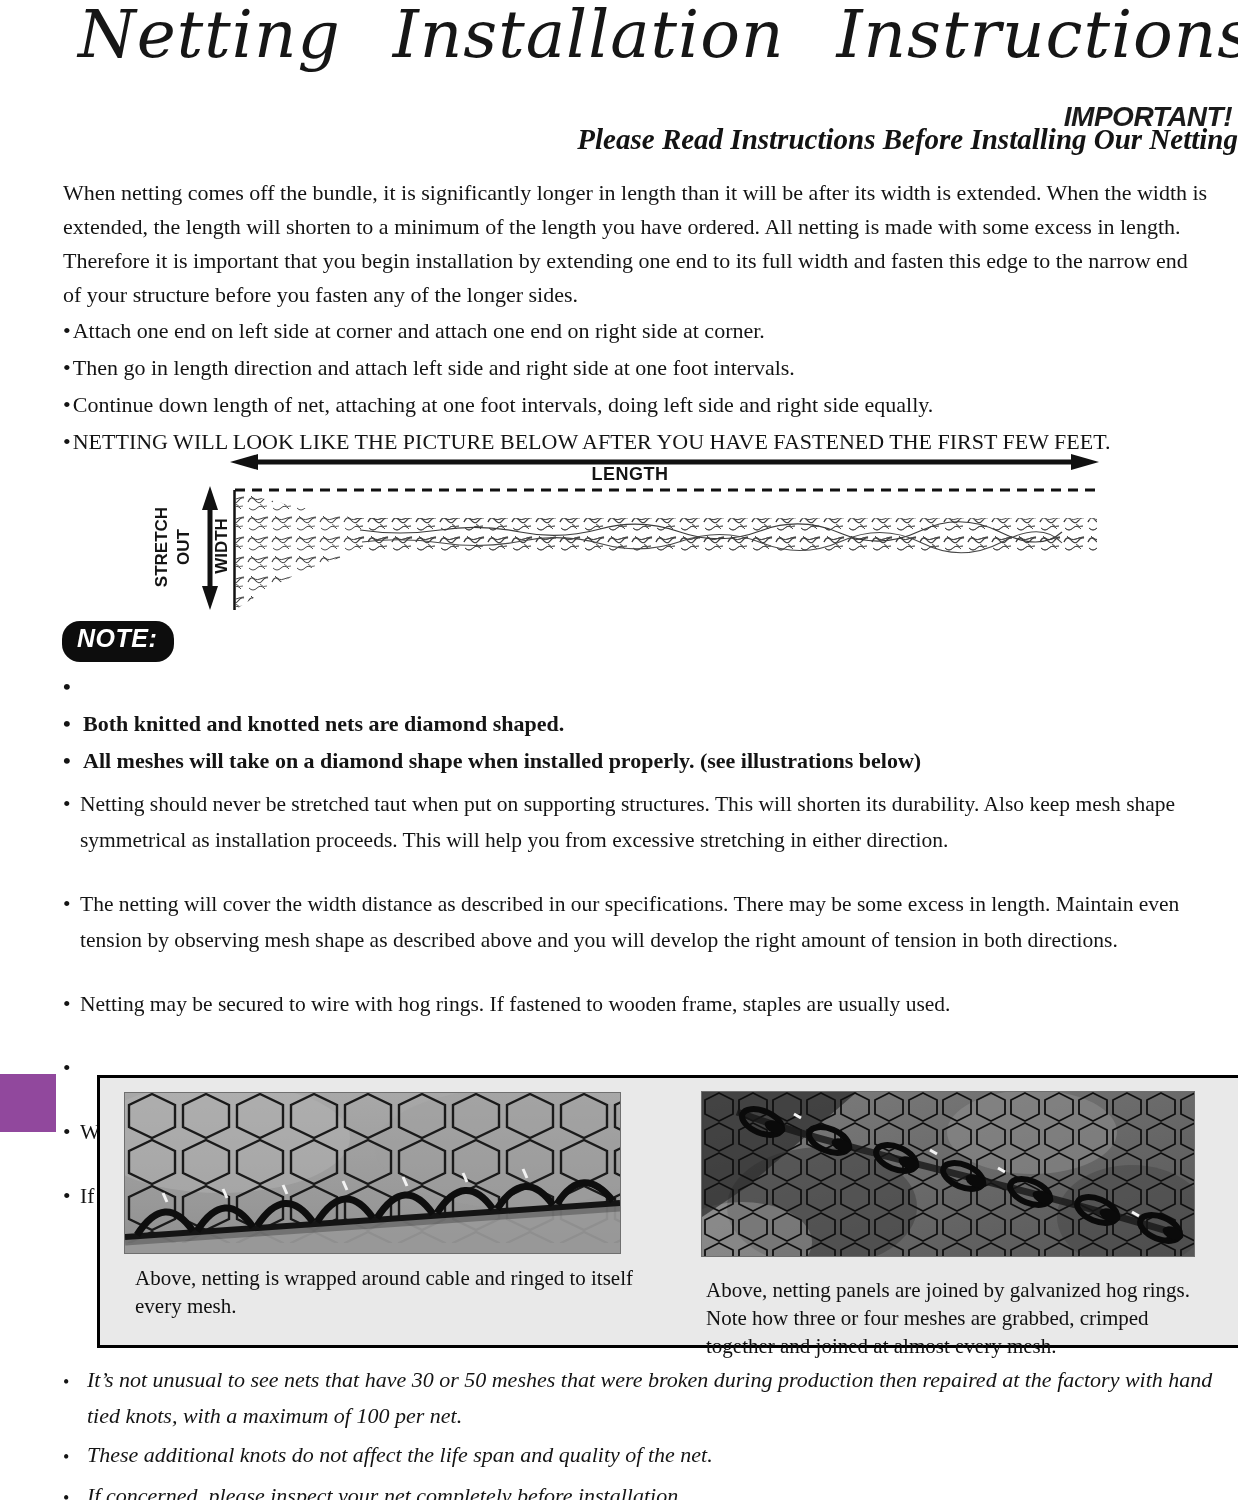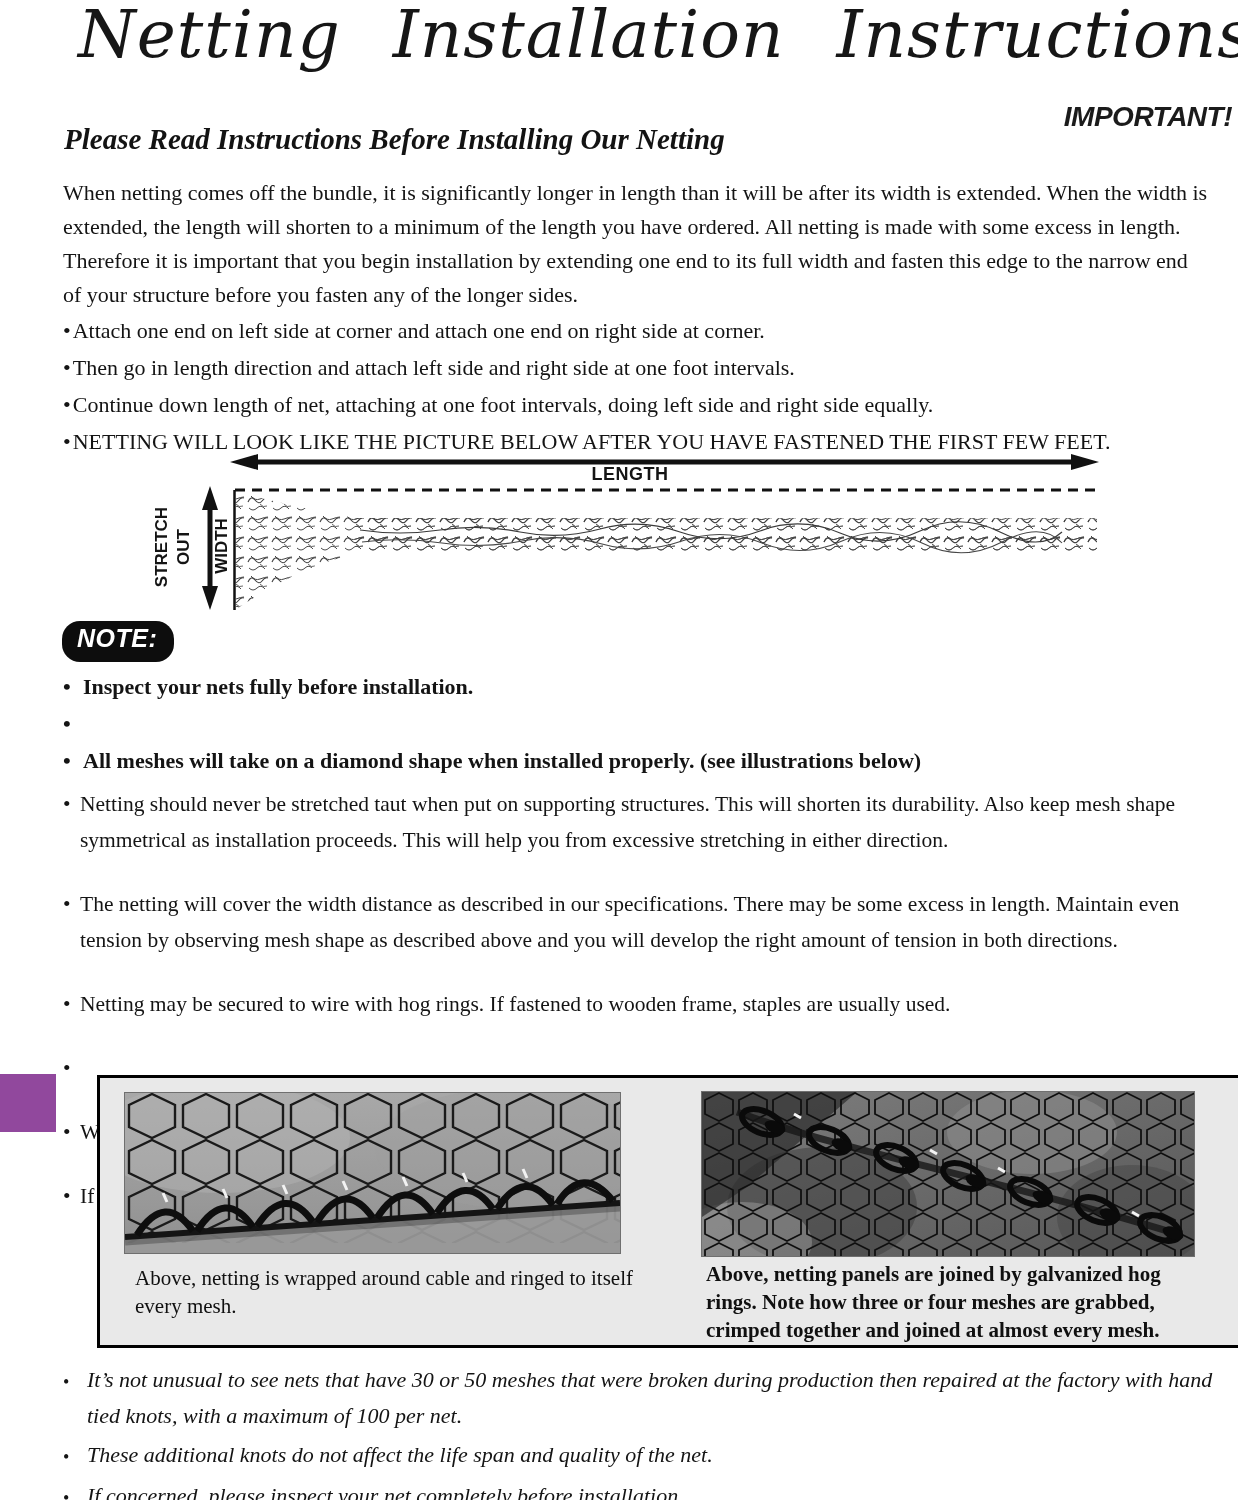--- a/index.html
+++ b/index.html
@@ -6,21 +6,21 @@
   #page{position:relative;width:1238px;height:1500px;background:#ffffff;overflow:hidden;
         font-family:"Liberation Serif","DejaVu Serif",serif;color:#141414;border-radius:7px;}
   .abs{position:absolute;}
 
   
   .title{top:-4px;left:0;width:1238px;box-sizing:border-box;padding-left:78px;text-align:center;
          font-family:"DejaVu Serif",serif;font-style:italic;font-size:66px;font-weight:400;
          letter-spacing:1px;word-spacing:30px;white-space:nowrap;color:#161616;}
   .important{top:101px;right:6px;font-family:"Liberation Sans",sans-serif;font-weight:bold;
              font-style:italic;font-size:28px;letter-spacing:-0.5px;color:#1b1b1b;}
-  .subtitle{top:123px;left:0;width:1238px;box-sizing:border-box;padding-left:64px;text-align:left;
+  .subtitle{top:123px;left:0;width:1238px;box-sizing:border-box;padding-left:64px;text-align:right;
             font-weight:bold;font-style:italic;font-size:29px;color:#131313;}
 
   
   .intro{top:176px;left:63px;width:1145px;font-size:22px;line-height:34px;}
   .steps{top:312px;left:63px;width:1155px;font-size:22px;line-height:37px;}
   .steps .row{display:flex;}
   .steps .bul{margin-right:2px;}
 
   
   .diagram{top:452px;left:150px;width:960px;height:166px;}
@@ -49,21 +49,21 @@
   .purple{top:1074px;left:0;width:56px;height:58px;background:#91489d;}
 
   
   .photobox{top:1075px;left:97px;width:1220px;height:273px;background:#e9e9e9;
             border:3px solid #000;box-sizing:border-box;}
   .photo{position:absolute;outline:1px solid #6f6f6f;}
   .photoL{left:25px;top:15px;width:495px;height:160px;}
   .photoR{left:602px;top:14px;width:492px;height:164px;}
   .cap{position:absolute;font-size:21px;line-height:28px;color:#101010;}
   .capL{left:35px;top:186px;width:505px;}
-  .capR{left:606px;top:182px;width:496px;font-weight:bold;}
+  .capR{left:606px;top:198px;width:496px;}
 
   
   .footlist{top:1362px;left:63px;width:1150px;font-size:22px;font-style:italic;line-height:36px;}
   .footlist .row{display:flex;margin-bottom:3px;}
   .footlist .bul{width:24px;flex:0 0 24px;font-style:normal;font-size:18px;padding-top:2px;}
 </style>
 </head>
 <body>
 
 <div id="page">
@@ -131,24 +131,24 @@
       <div>OUT</div>
     </div>
     <div class="rot widthlbl">WIDTH</div>
   </div>
 
   <div class="abs notebadge">NOTE:</div>
 
   <div class="abs boldlist">
     <div class="row">
         <span class="bul">•</span>
-        <span>Inspect your nets fully before installation.</span>
-      </div>
-    <div class="row">
-        <span class="bul">•</span>
+      </div>
+    <div class="row">
+        <span class="bul">•</span>
+        <span>Both knitted and knotted nets are diamond shaped.</span>
       </div>
     <div class="row">
         <span class="bul">•</span>
         <span>All meshes will take on a diamond shape when installed properly. (see illustrations below)</span>
       </div>
   </div>
 
   <div class="abs reglist">
     <div class="row">
         <span class="bul">•</span>

